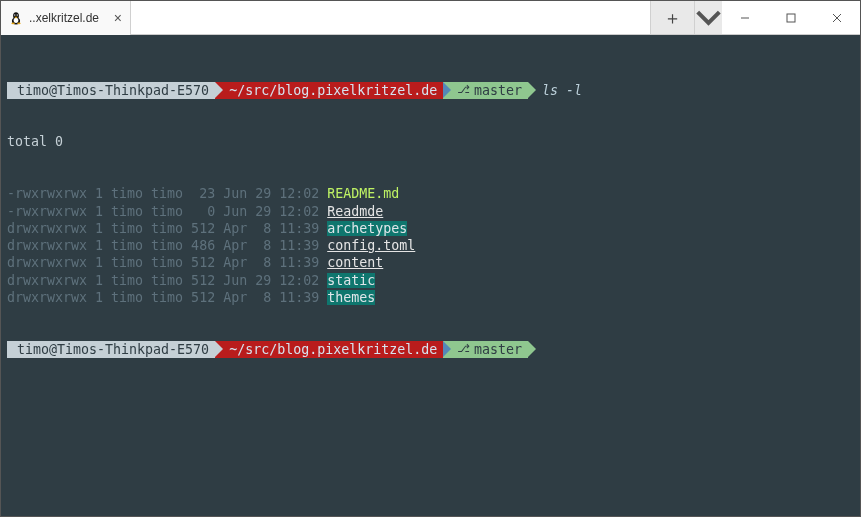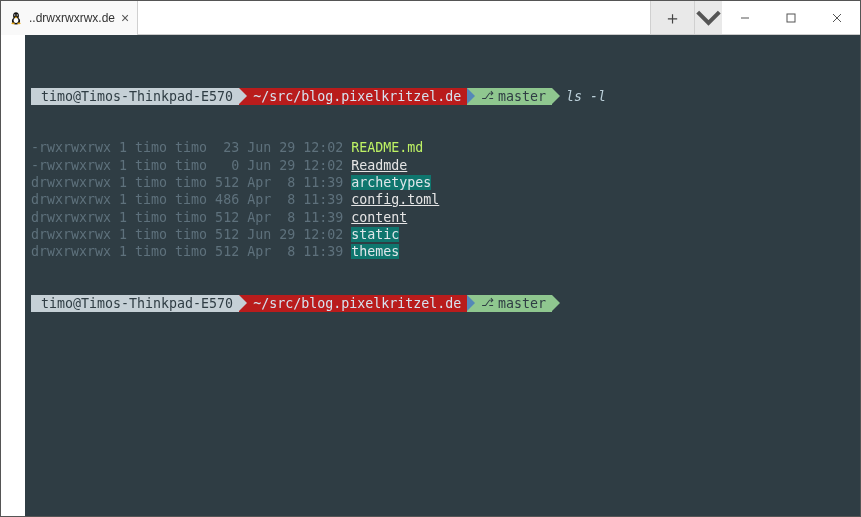--- a/index.html
+++ b/index.html
@@ -47,26 +47,25 @@
   .dropdown { width: 28px; font-size:12px; }
   .win-controls { display:flex; }
   .win-btn {
     width: 46px; display:flex; align-items:center; justify-content:center;
     color:#555;
   }
   .win-btn svg { width:10px; height:10px; }
   .terminal {
     background: #2f3d44;
     height: calc(517px - 35px);
-    padding: 18px 6px;
+    padding: 12px 6px;
     color: #c5d0d6;
     line-height: 1.3;
     white-space: pre;
     overflow: hidden;
-    margin-left: 24px;
   }
   .prompt-line { display:flex; align-items:center; flex-wrap:nowrap; margin-bottom:0px; }
   .seg {
     display:inline-flex; align-items:center;
     height: 17px;
     padding: 0 6px 0 10px;
     position: relative;
     color: #2f3d44;
     font-weight: 500;
   }
@@ -107,21 +106,21 @@
           <ellipse cx="12" cy="8" rx="5" ry="6" fill="#111"></ellipse>
           <ellipse cx="12" cy="17" rx="7" ry="6" fill="#111"></ellipse>
           <ellipse cx="12" cy="16" rx="4" ry="4.5" fill="#fff"></ellipse>
           <ellipse cx="10" cy="7" rx="1" ry="1.4" fill="#fff"></ellipse>
           <ellipse cx="14" cy="7" rx="1" ry="1.4" fill="#fff"></ellipse>
           <path d="M9 10 L15 10 L12 13 Z" fill="#e6a817"></path>
           <ellipse cx="7" cy="21" rx="3" ry="1.5" fill="#e6a817"></ellipse>
           <ellipse cx="17" cy="21" rx="3" ry="1.5" fill="#e6a817"></ellipse>
         </svg>
     </span>
-    <span>..drwxrwxrwx.de</span>
+    <span>..xelkritzel.de</span>
     <span class="close">×</span>
   </div>
   <div class="titlebar-gap"></div>
   <div class="newtab-group">
     <div class="newtab">＋</div>
     <div class="dropdown">
       <svg viewBox="0 0 10 10">
           <path d="M1 3 L5 7 L9 3" stroke="#555" stroke-width="1.5" fill="none"></path>
         </svg>
     </div>
@@ -143,17 +142,18 @@
           <line x1="9" y1="1" x2="1" y2="9" stroke="#555" stroke-width="1"></line>
         </svg>
       </div>
   </div>
 </div>
 
 <div class="terminal">
   <div class="prompt-line">
     <span class="seg seg-user">timo@Timos-Thinkpad-E570</span><span class="seg seg-path">~/src/blog.pixelkritzel.de</span><span class="seg seg-branch"><span class="branch-icon">⎇</span><span>master</span></span><span class="cmd">ls -l</span>
   </div>
+  <div class="total">total 0</div>
   <div id="ls-rows"><div class="ls-line">-rwxrwxrwx 1 timo timo  23 Jun 29 12:02 <span class="fname-exec">README.md</span></div><div class="ls-line">-rwxrwxrwx 1 timo timo   0 Jun 29 12:02 <span class="fname-file">Readmde</span></div><div class="ls-line">drwxrwxrwx 1 timo timo 512 Apr  8 11:39 <span class="fname-dir">archetypes</span></div><div class="ls-line">drwxrwxrwx 1 timo timo 486 Apr  8 11:39 <span class="fname-file">config.toml</span></div><div class="ls-line">drwxrwxrwx 1 timo timo 512 Apr  8 11:39 <span class="fname-dir2">content</span></div><div class="ls-line">drwxrwxrwx 1 timo timo 512 Jun 29 12:02 <span class="fname-dir">static</span></div><div class="ls-line">drwxrwxrwx 1 timo timo 512 Apr  8 11:39 <span class="fname-dir">themes</span></div></div>
   <div class="prompt-line">
     <span class="seg seg-user">timo@Timos-Thinkpad-E570</span><span class="seg seg-path">~/src/blog.pixelkritzel.de</span><span class="seg seg-branch"><span class="branch-icon">⎇</span><span>master</span></span><span class="cursor"></span>
   </div>
 </div>
 
 </body></html>

